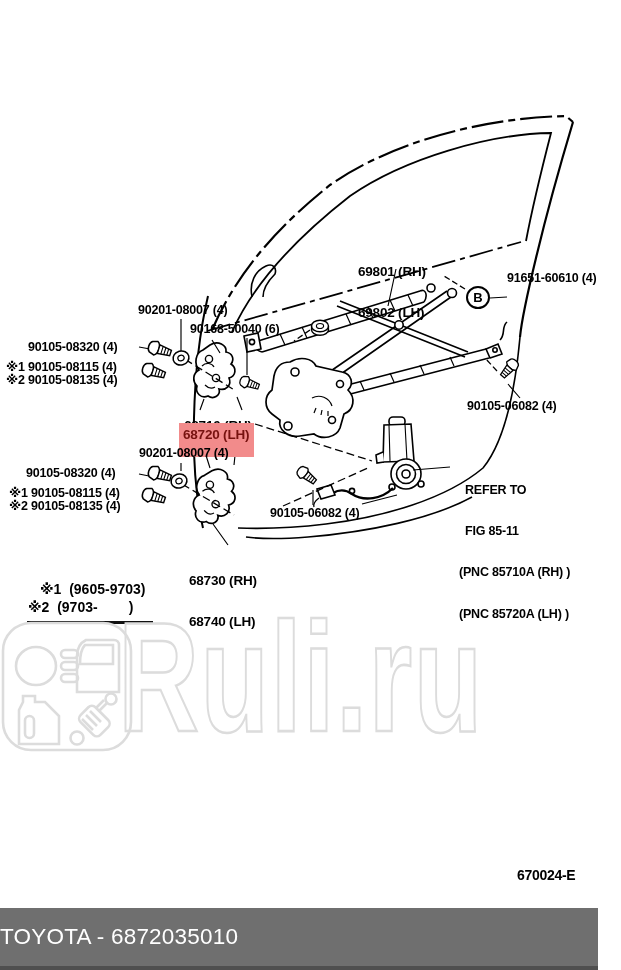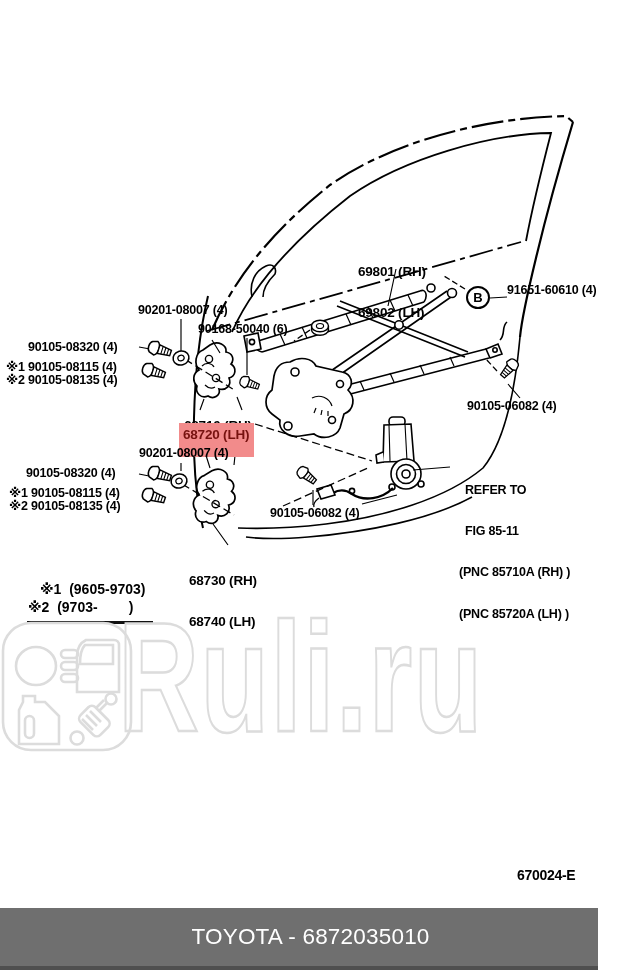--- a/index.html
+++ b/index.html
@@ -18,21 +18,21 @@
       background:var(--highlight_bg,#f28b8b);}
   .hl span{font-weight:bold;font-size:13.5px;line-height:13.5px;letter-spacing:-0.2px;
       color:var(--highlight_text,#77120f);white-space:pre;}
   .fig-code{position:absolute;left:517px;top:867px;font-weight:bold;font-size:14px;
       letter-spacing:-0.3px;color:#000;}
   .wm-text{position:absolute;left:118px;top:597px;font-weight:bold;font-size:156px;
       line-height:160px;color:transparent;-webkit-text-stroke:2.6px var(--watermark,#dcdcdc);
       transform:scaleX(0.72);transform-origin:left top;letter-spacing:2px;pointer-events:none;}
   .wm-logo{position:absolute;left:0;top:618px;pointer-events:none;}
   .bottom-bar{position:absolute;left:0;top:908px;width:621px;height:62px;
-      background:var(--bar_bg,#6f6f6f);display:flex;align-items:center;justify-content:center;
+      background:var(--bar_bg,#6f6f6f);display:flex;align-items:center;
       gap:45px;box-sizing:border-box;border-bottom:4px solid #4f4f4f;}
   .bottom-bar span{color:var(--bar_text,#fff);font-size:22.5px;letter-spacing:0.2px;white-space:pre;}
 </style>
 </head>
 <body>
 
 <div class="page">
 
   <svg class="art" width="621" height="908" viewBox="0 0 621 908">
     <defs>
@@ -147,24 +147,24 @@
   </svg>
 
   <div class="lbl lbl-lg" style="left:358px;top:238px;">
     <div>69801 (RH)</div>
     <div>69802 (LH)</div>
   </div>
 
   <div class="b-circle">
     <span>B</span>
   </div>
-  <div class="lbl" style="left:507px;top:284px;text-align:center;">91651-60610 (4)</div>
+  <div class="lbl" style="left:507px;top:272px;text-align:center;">91651-60610 (4)</div>
 
   <div class="lbl" style="left:138px;top:304px;">90201-08007 (4)</div>
-  <div class="lbl" style="left:198px;top:323px;">90168-50040 (6)</div>
+  <div class="lbl" style="left:190px;top:323px;">90168-50040 (6)</div>
   <div class="lbl" style="left:28px;top:341px;">90105-08320 (4)</div>
   <div class="lbl" style="left:6px;top:361px;">※1 90105-08115 (4)</div>
   <div class="lbl" style="left:6px;top:374px;">※2 90105-08135 (4)</div>
 
   <div class="lbl lbl-lg" style="left:184px;top:411px;margin-top:8px;">68710 (RH)</div>
   <div class="hl">
     <span>68720 (LH)</span>
   </div>
 
   <div class="lbl" style="left:139px;top:447px;">90201-08007 (4)</div>

